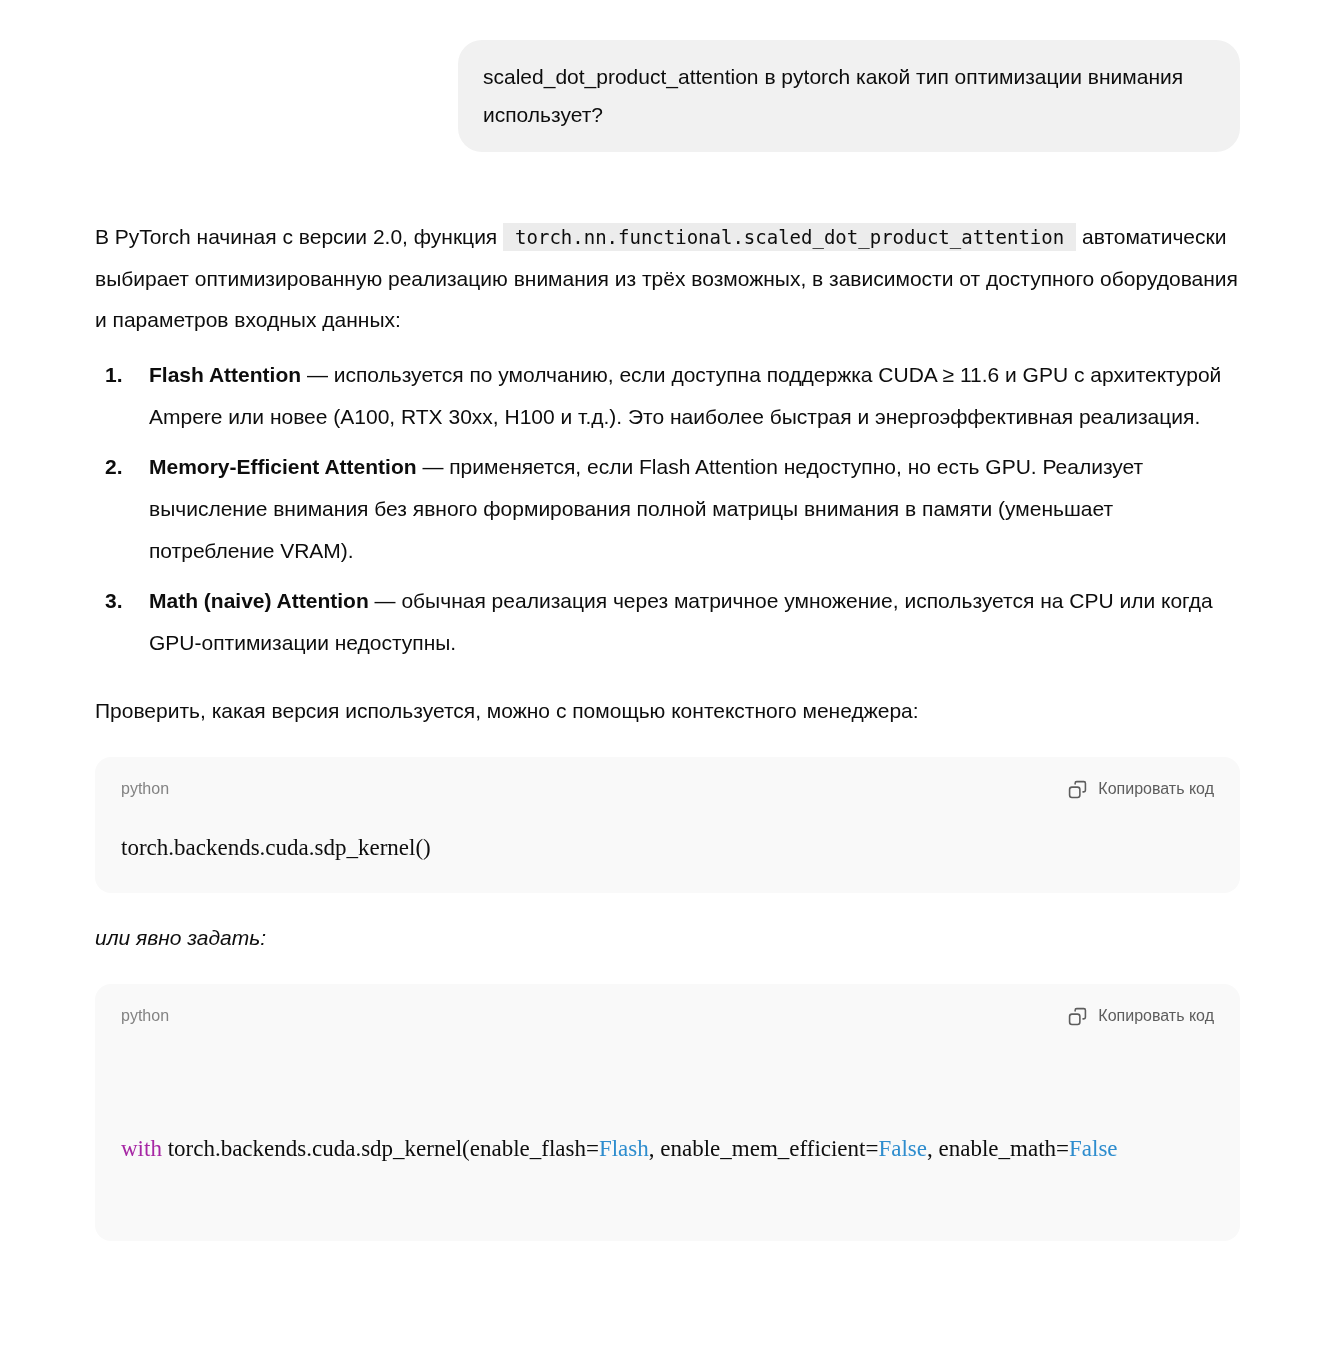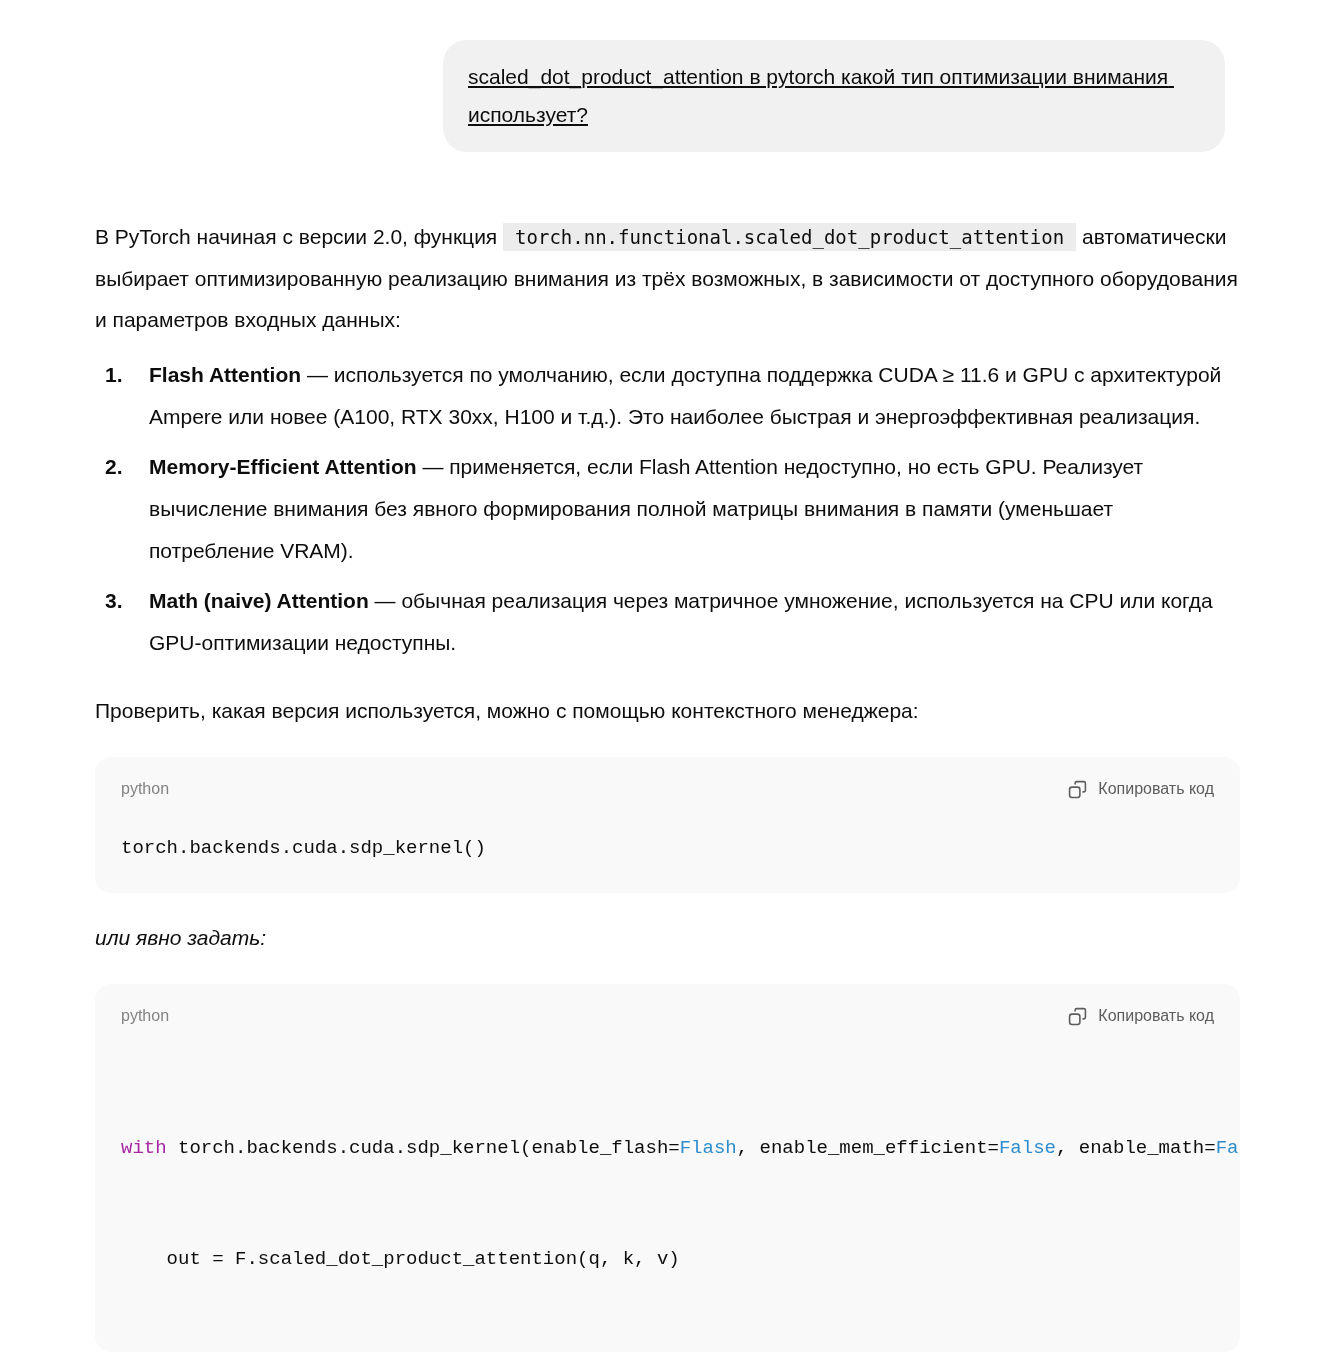--- a/index.html
+++ b/index.html
@@ -15,23 +15,22 @@
     font-family:"Liberation Sans","DejaVu Sans",sans-serif;
     color:var(--text);
     overflow-x:hidden;
   }
   .chat{width:1145px; margin-left:95px;}
 
   
   .user-row{display:flex; justify-content:flex-end; padding-top:40px;}
   .user-bubble{
     width:782px; background:var(--user-bubble-bg); border-radius:24px;
-    padding:18px 25px; font-size:21px; line-height:38px; margin-right:15px;
+    padding:18px 25px; font-size:21px; line-height:38px; 
     white-space:pre-wrap;
-    text-decoration:underline;
   }
 
   
   .assistant{margin-top:64px;}
   .para{font-size:21px; line-height:41px; white-space:pre-wrap;}
   .inline-code{
     font-family:"DejaVu Sans Mono","Liberation Mono",monospace;
     font-size:19px; background:var(--inline-code-bg);
     border-radius:0; padding:3px 12px;
   }
@@ -54,22 +53,22 @@
     padding:22px 26px 0;
   }
   .code-lang{font-size:16px; color:var(--code-lang-label); line-height:20px;}
   .copy-btn{
     display:flex; align-items:center; gap:11px; border:none; background:none;
     font-family:inherit; font-size:16px; color:var(--copy-button); cursor:pointer; line-height:20px;
   }
   .copy-btn svg{display:block;}
   .code-body{
     padding:36px 26px 32px;
-    font-family:Liberation Mono, monospace;
-    font-size:19px; line-height:26px; white-space:pre; overflow:hidden;
+    font-family:Liberation Serif, serif;
+    font-size:23px; line-height:26px; white-space:pre; overflow:hidden;
   }
   .code-body.two-line{padding:30px 26px 0; line-height:37px;}
   .tok-kw{color:var(--syntax-keyword);}
   .tok-lit{color:var(--syntax-literal);}
 </style>
 </head>
 <body>
 
 <div class="chat">
 
@@ -124,19 +123,18 @@
             <svg width="19" height="19" viewBox="0 0 24 24" fill="none" stroke="currentColor" stroke-width="2" stroke-linecap="round" stroke-linejoin="round" style="transform:scaleX(-1)">
               <rect x="9" y="9" width="13" height="13" rx="3"></rect>
               <path d="M5 15H4a2 2 0 0 1-2-2V4a2 2 0 0 1 2-2h9a2 2 0 0 1 2 2v1"></path>
             </svg>
           </span>
           <span>Копировать код</span>
         </button>
       </div>
       <div class="code-body two-line">
         <div><span class="tok-kw">with</span><span> torch.backends.cuda.sdp_kernel(enable_flash=</span><span class="tok-lit">Flash</span><span>, enable_mem_efficient=</span><span class="tok-lit">False</span><span>, enable_math=</span><span class="tok-lit">False</span></div>
-        <div>    out = F.scaled_dot_product_attention(q, k, v)</div>
       </div>
 
     </div>
 
   </div>
 </div>
 
 </body></html>

